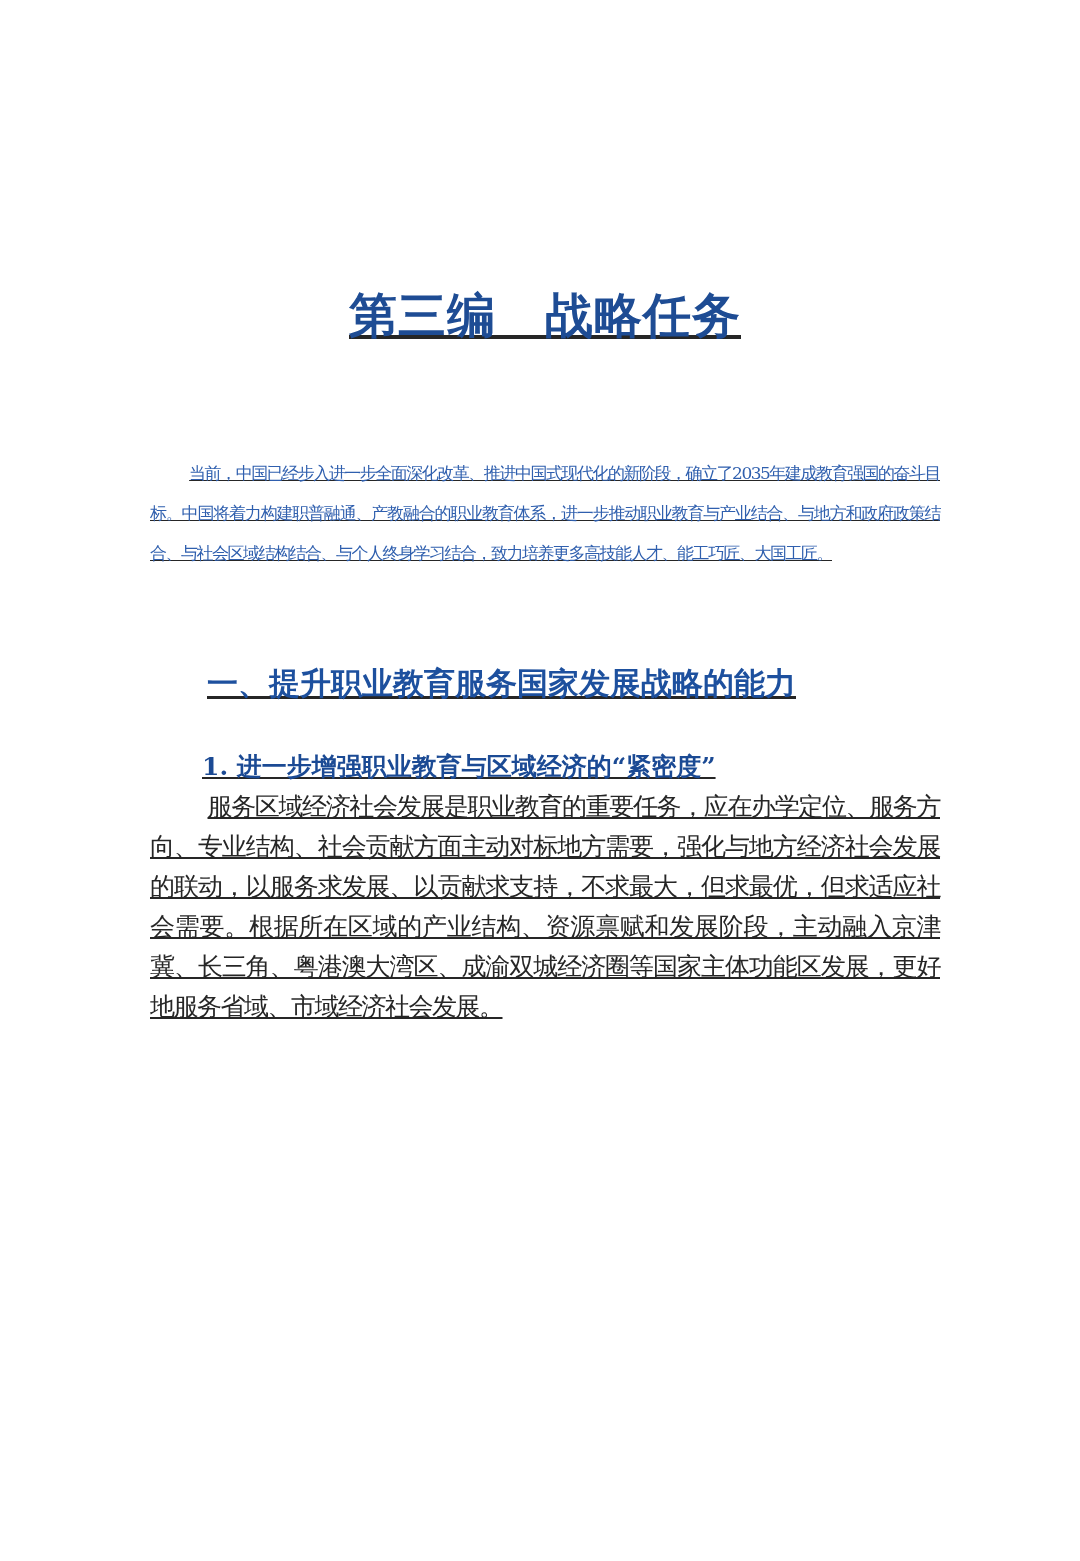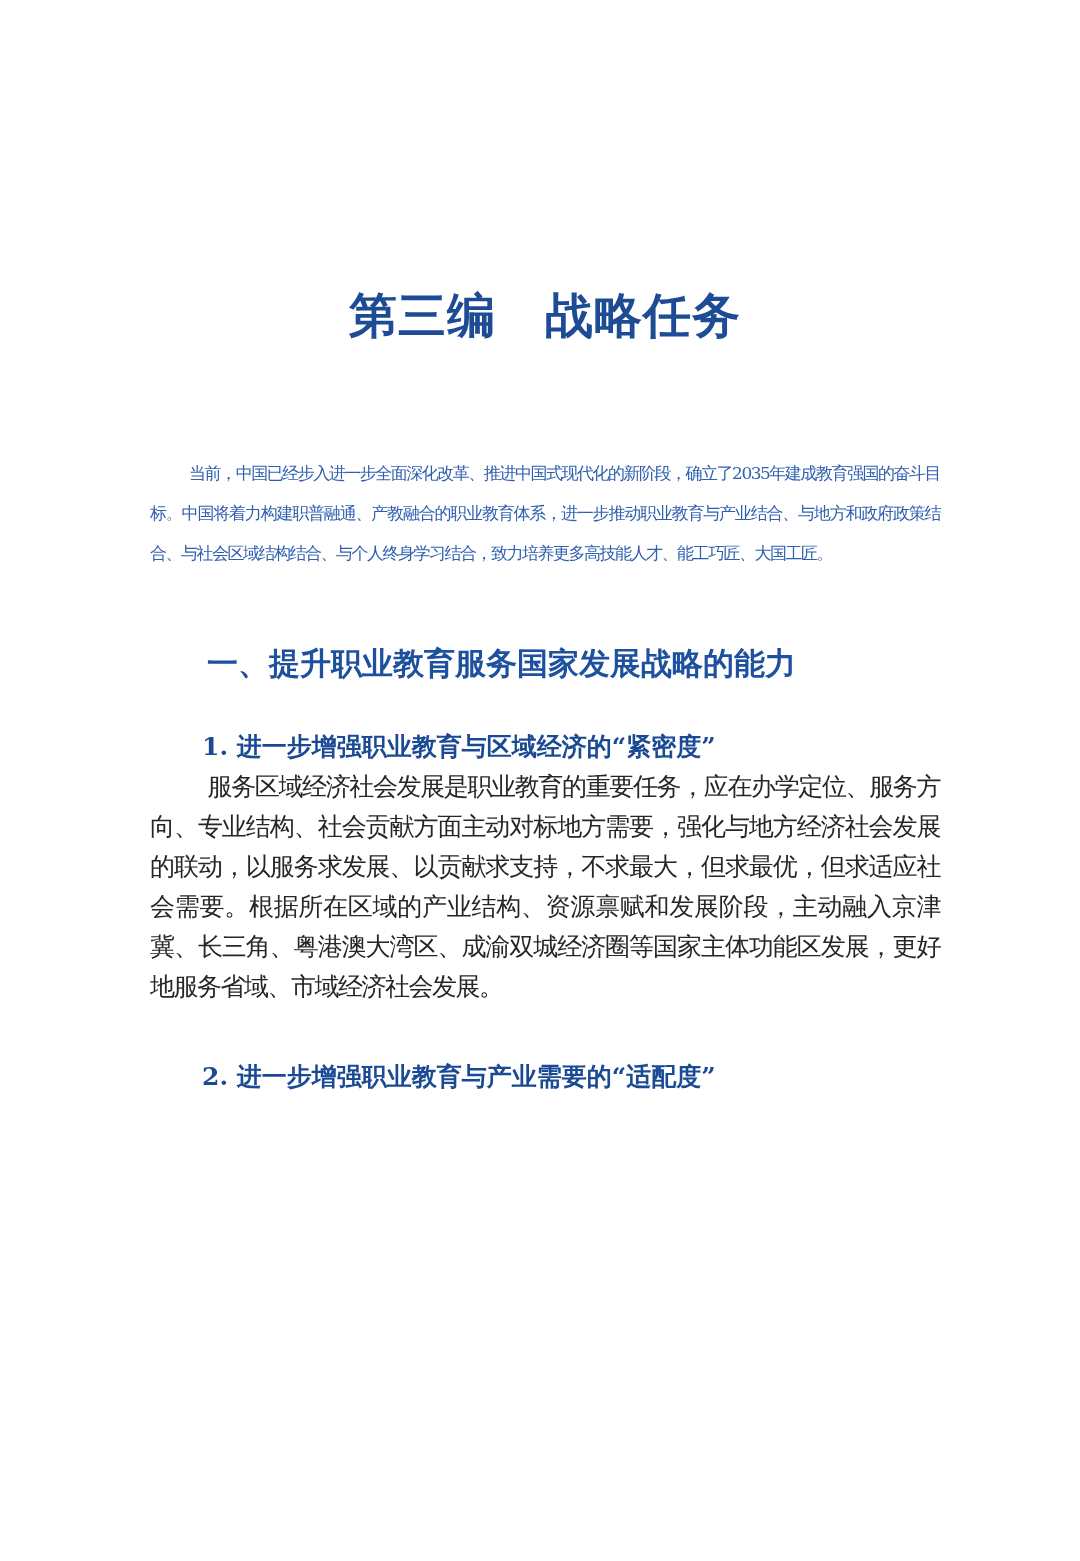--- a/index.html
+++ b/index.html
@@ -6,20 +6,21 @@
   .page {
     position: relative;
     width: 1080px;
     height: 1488px;
     background: var(--page_bg, #ffffff);
     box-sizing: border-box;
     padding: 285px 140px 0 150px;
     overflow: hidden;
     font-family: "DejaVu Serif", "Liberation Serif", serif;
     color: var(--body_text, #262626);
+    text-decoration: underline;
   }
   .part-title {
     margin: 0;
     text-align: center;
     font-size: 48px;
     font-weight: bold;
     line-height: 60px;
     letter-spacing: 1px;
     color: var(--title_blue, #1e4c94);
     font-family: "DejaVu Serif", "Liberation Serif", serif;
@@ -27,21 +28,21 @@
   .intro-para {
     margin: 108px 0 0 0;
     font-size: 17px;
     line-height: 40px;
     letter-spacing: -1.5px;
     text-align: justify;
     text-indent: 2.3em;
     color: var(--intro_blue, #2f5fae);
   }
   .section-heading {
-    margin: 68px 0 0 57px;
+    margin: 88px 0 0 57px;
     font-size: 31px;
     font-weight: bold;
     line-height: 44px;
     color: var(--heading_blue, #1d509e);
     font-family: "DejaVu Sans", "Liberation Sans", sans-serif;
   }
   .body-para {
     margin: 0;
     font-size: 25px;
     line-height: 40px;
@@ -70,16 +71,15 @@
 
   <p class="intro-para">当前，中国已经步入进一步全面深化改革、推进中国式现代化的新阶段，确立了2035年建成教育强国的奋斗目标。中国将着力构建职普融通、产教融合的职业教育体系，进一步推动职业教育与产业结合、与地方和政府政策结合、与社会区域结构结合、与个人终身学习结合，致力培养更多高技能人才、能工巧匠、大国工匠。</p>
 
   <h2 class="section-heading">一、提升职业教育服务国家发展战略的能力</h2>
 
 
   <h3 class="sub-heading">1. 进一步增强职业教育与区域经济的“紧密度”</h3>
 
   <p class="body-para">服务区域经济社会发展是职业教育的重要任务，应在办学定位、服务方向、专业结构、社会贡献方面主动对标地方需要，强化与地方经济社会发展的联动，以服务求发展、以贡献求支持，不求最大，但求最优，但求适应社会需要。根据所在区域的产业结构、资源禀赋和发展阶段，主动融入京津冀、长三角、粤港澳大湾区、成渝双城经济圈等国家主体功能区发展，更好地服务省域、市域经济社会发展。</p>
 
-  <h3 class="sub-heading second">2. 进一步增强职业教育与产业需要的“适配度”</h3>
 
 
 </div>
 
 </body></html>

